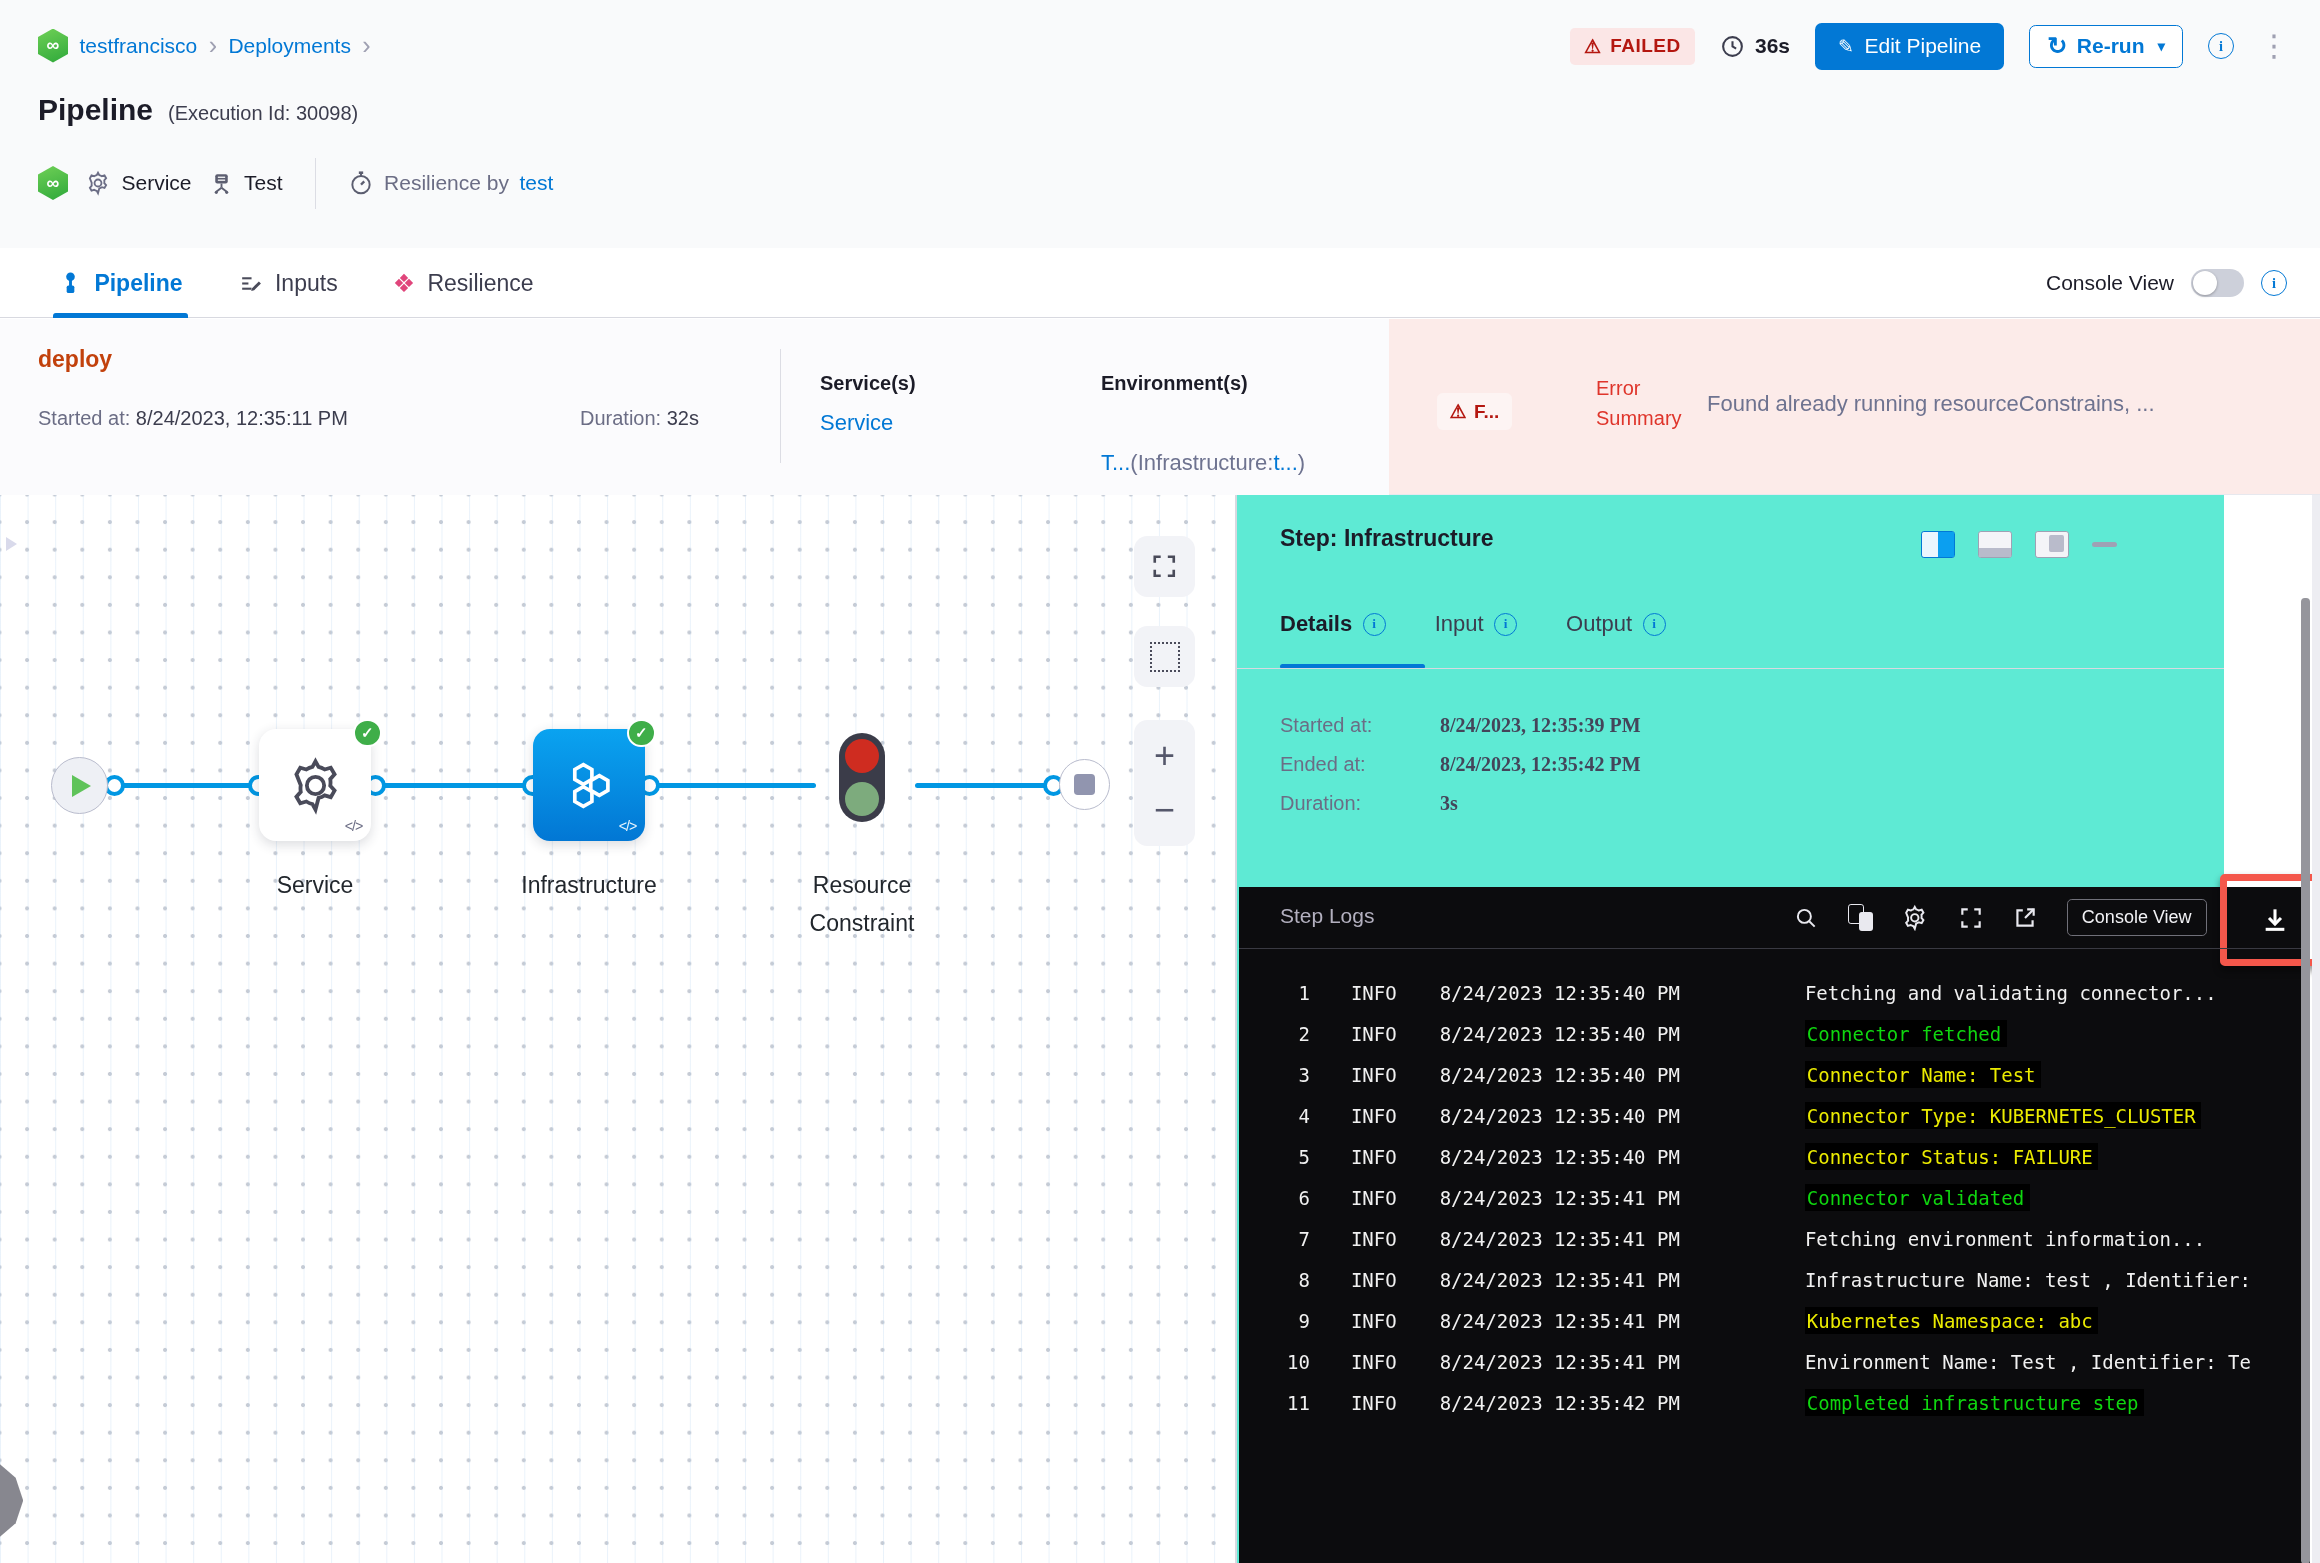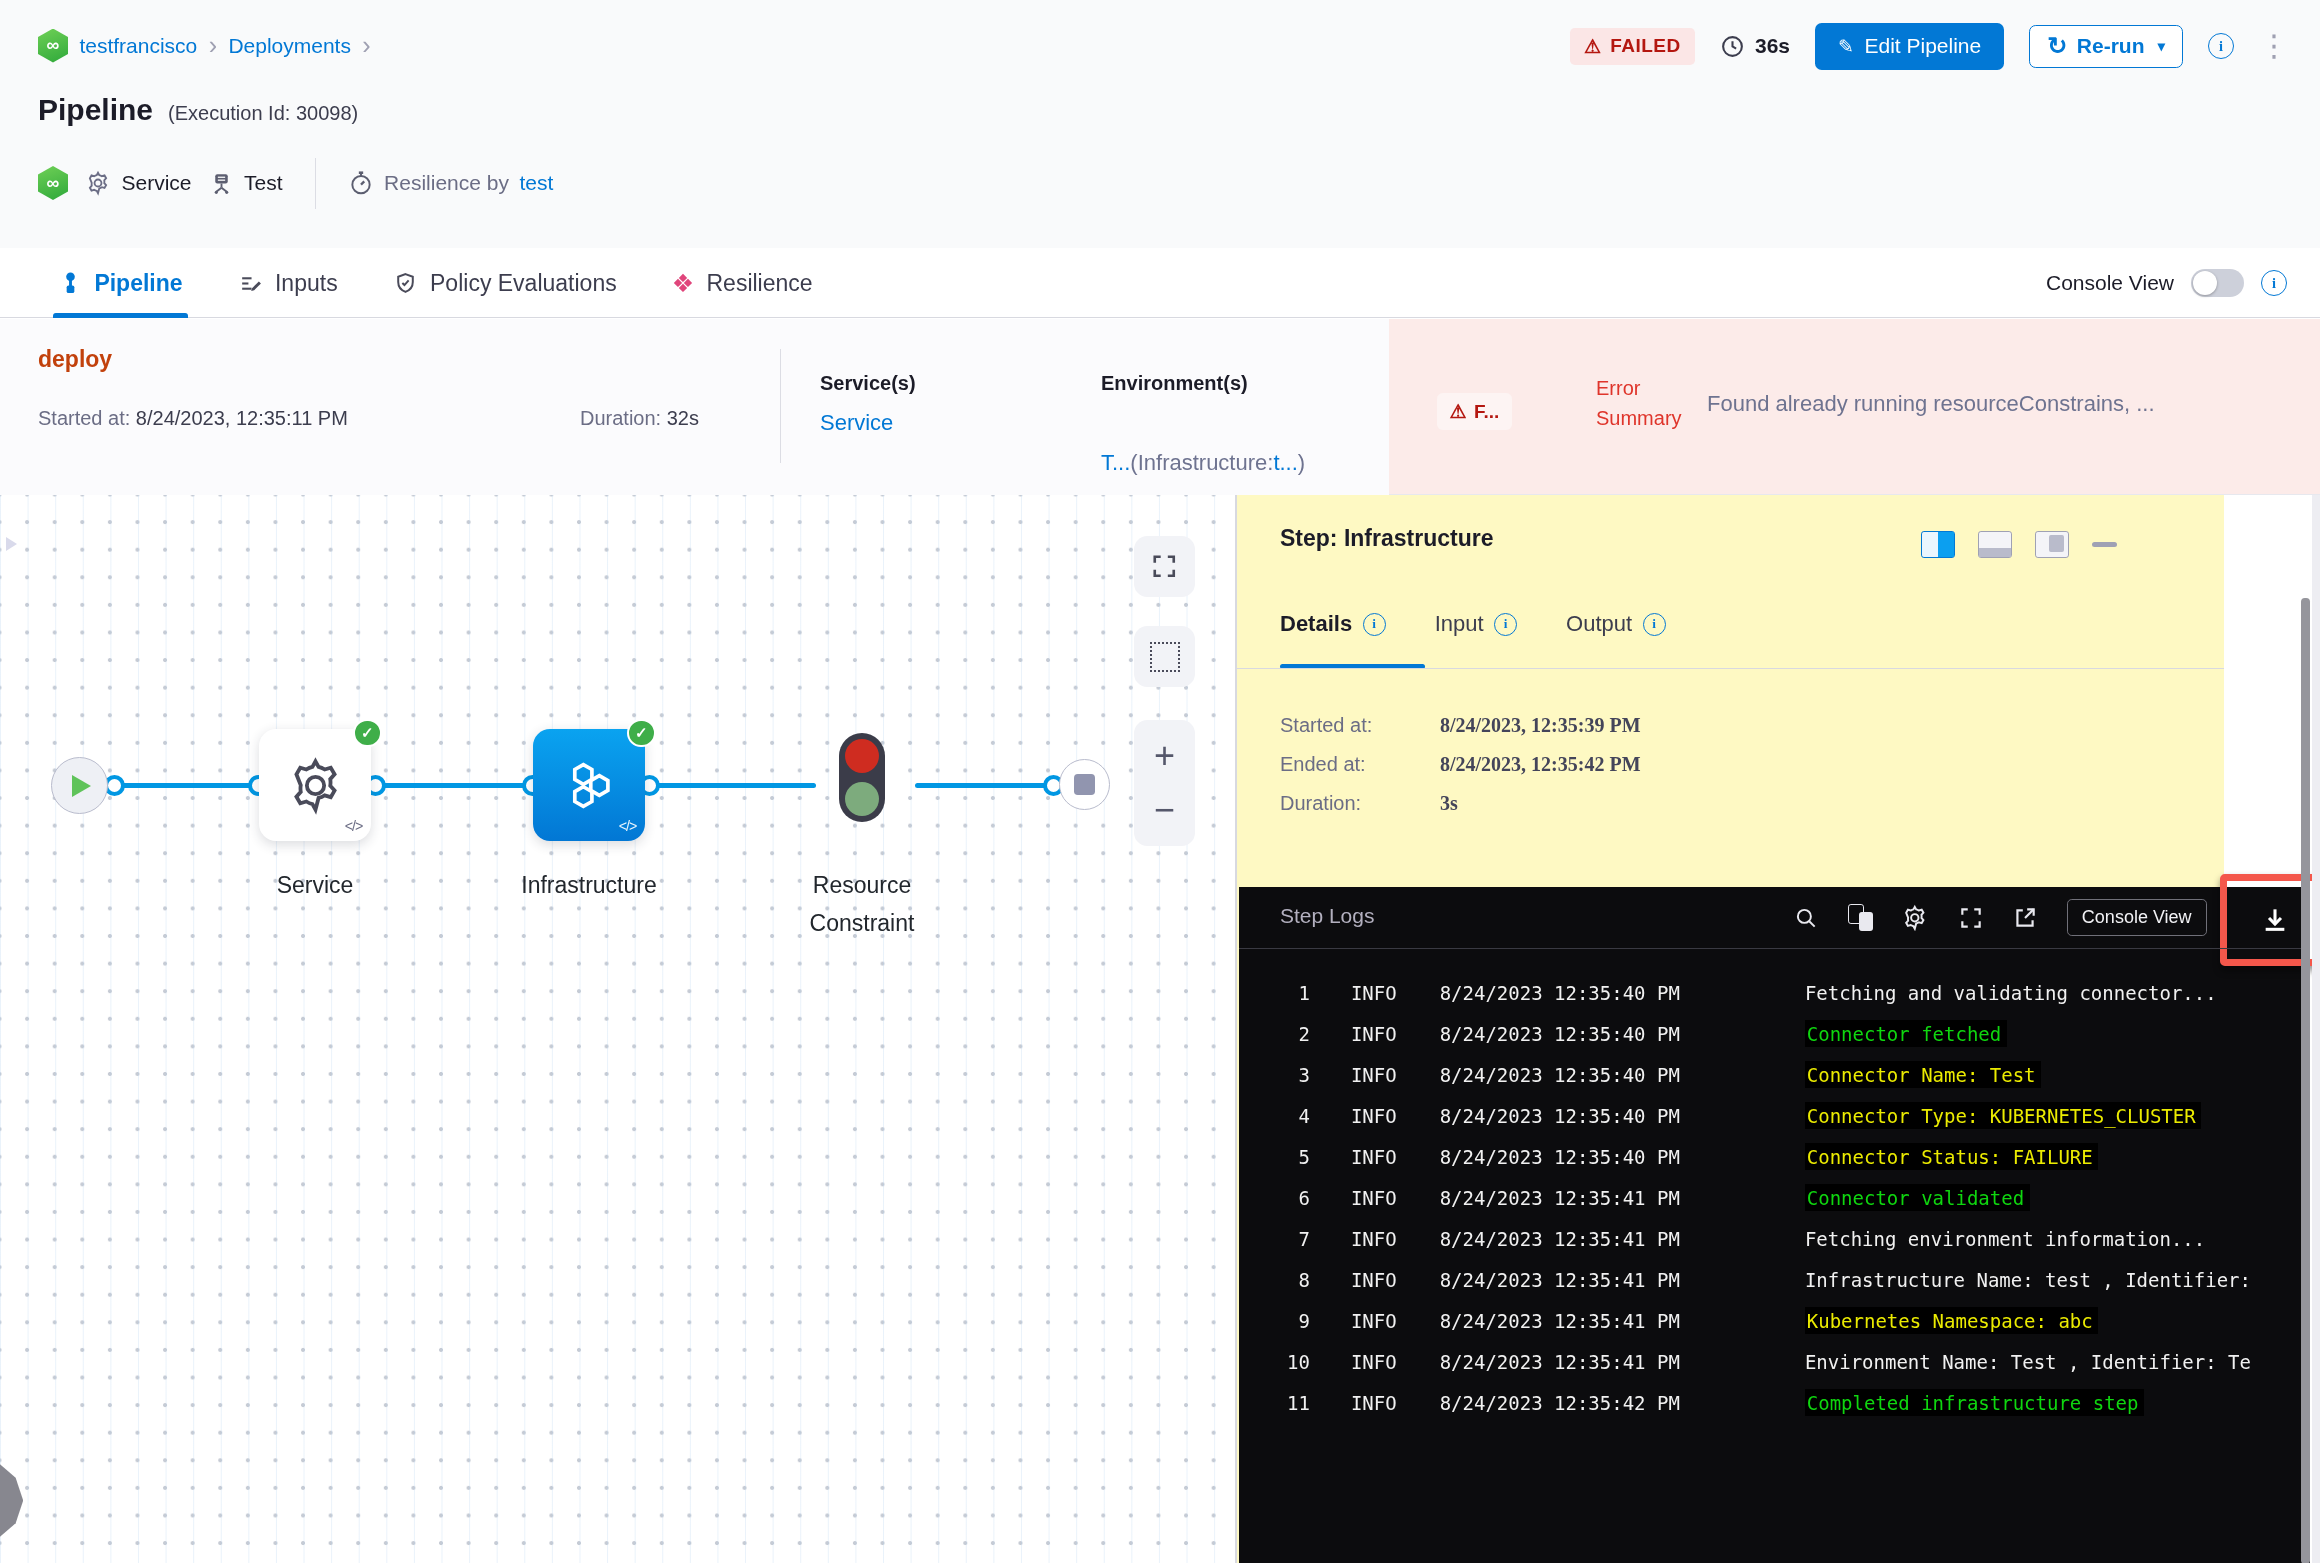--- a/index.html
+++ b/index.html
@@ -108,21 +108,21 @@
   .marquee-box { width:30px; height:30px; border:2.9px dotted #4a4b5a; }
   .zoom-panel { position:absolute; left:1134px; top:225px; width:61px; height:126px; border-radius:13.3px; background:#f2f3f7;
     display:flex; flex-direction:column; align-items:center; justify-content:space-evenly; }
   .zoom-btn { font-size:36px; font-weight:300; color:#55576b; line-height:1; cursor:pointer; }
   .nav-hex { position:absolute; left:-3.8px; top:956px; width:27px; height:99px; background:#87878f;
     clip-path:polygon(0 10%, 72% 27%, 100% 50%, 72% 73%, 0 90%); cursor:pointer; }
   .nav-hex-tri { position:absolute; left:5.7px; top:42px; width:0; height:0;
     border-left:11.4px solid #d9daeb; border-top:7.6px solid transparent; border-bottom:7.6px solid transparent; }
 
   
-  .step-panel { position:absolute; left:1236px; top:495px; width:988px; height:1069px; background:#fef9c3; border-left:1px solid #d8d9e0; }
+  .step-panel { position:absolute; left:1236px; top:495px; width:988px; height:1069px; background:#5eead4; border-left:1px solid #d8d9e0; }
   .step-title { position:absolute; left:43px; top:30px; font-size:23px; font-weight:bold; color:#1c1c28; }
   .layout-icons { position:absolute; right:107px; top:36px; display:flex; align-items:center; gap:23px; }
   .li-box { width:34px; height:27px; border-radius:2.9px; position:relative; cursor:pointer; }
   .li-1 { border:1.9px solid #0278d5; background:#eaf6fe; }
   .li-1 .fill { position:absolute; right:0; top:0; bottom:0; width:50%; background:#0b9ff0; }
   .li-2 { border:1.9px solid #9fa1b4; background:#f4f4f8; }
   .li-2 .fill { position:absolute; left:0; right:0; bottom:0; height:8.6px; background:#b9bbcb; }
   .li-3 { border:1.9px solid #9fa1b4; background:#f4f4f8; }
   .li-3 .fill { position:absolute; right:3.8px; top:2.9px; width:15px; height:17px; border-radius:1.9px; background:#b9bbcb; }
   .li-dash { width:25px; height:4.8px; border-radius:2.9px; background:#9fa1b4; cursor:pointer; }
@@ -257,27 +257,20 @@
         <span class="tab-underline"></span>
       </div>
       <div class="tab">
         <svg width="25" height="25" viewBox="0 0 24 24" fill="none" stroke="#4a4b5a" stroke-width="2">
             <line x1="4" y1="7" x2="13" y2="7"></line>
             <line x1="4" y1="12" x2="10" y2="12"></line>
             <line x1="4" y1="17" x2="13" y2="17"></line>
             <path d="M13.5 16.5l6.5-6.5 2 2-6.5 6.5-2.8.8z" fill="#4a4b5a" stroke="none"></path>
           </svg>
         <span>Inputs</span>
-      </div>
-      <div class="tab">
-        <svg width="25" height="25" viewBox="0 0 24 24" fill="none" stroke="#4a4b5a" stroke-width="1.9">
-            <path d="M12 3l7 2.5v5c0 4.5-3 8-7 9.5-4-1.5-7-5-7-9.5v-5z"></path>
-            <path d="M9 11.5l2 2 4-4.5"></path>
-          </svg>
-        <span>Policy Evaluations</span>
       </div>
       <div class="tab">
         <span class="resilience-glyph">❖</span>
         <span>Resilience</span>
       </div>
     </div>
     <div class="console-toggle-wrap">
       <span class="console-label">Console View</span>
       <span class="toggle">
           <span class="toggle-knob"></span>

